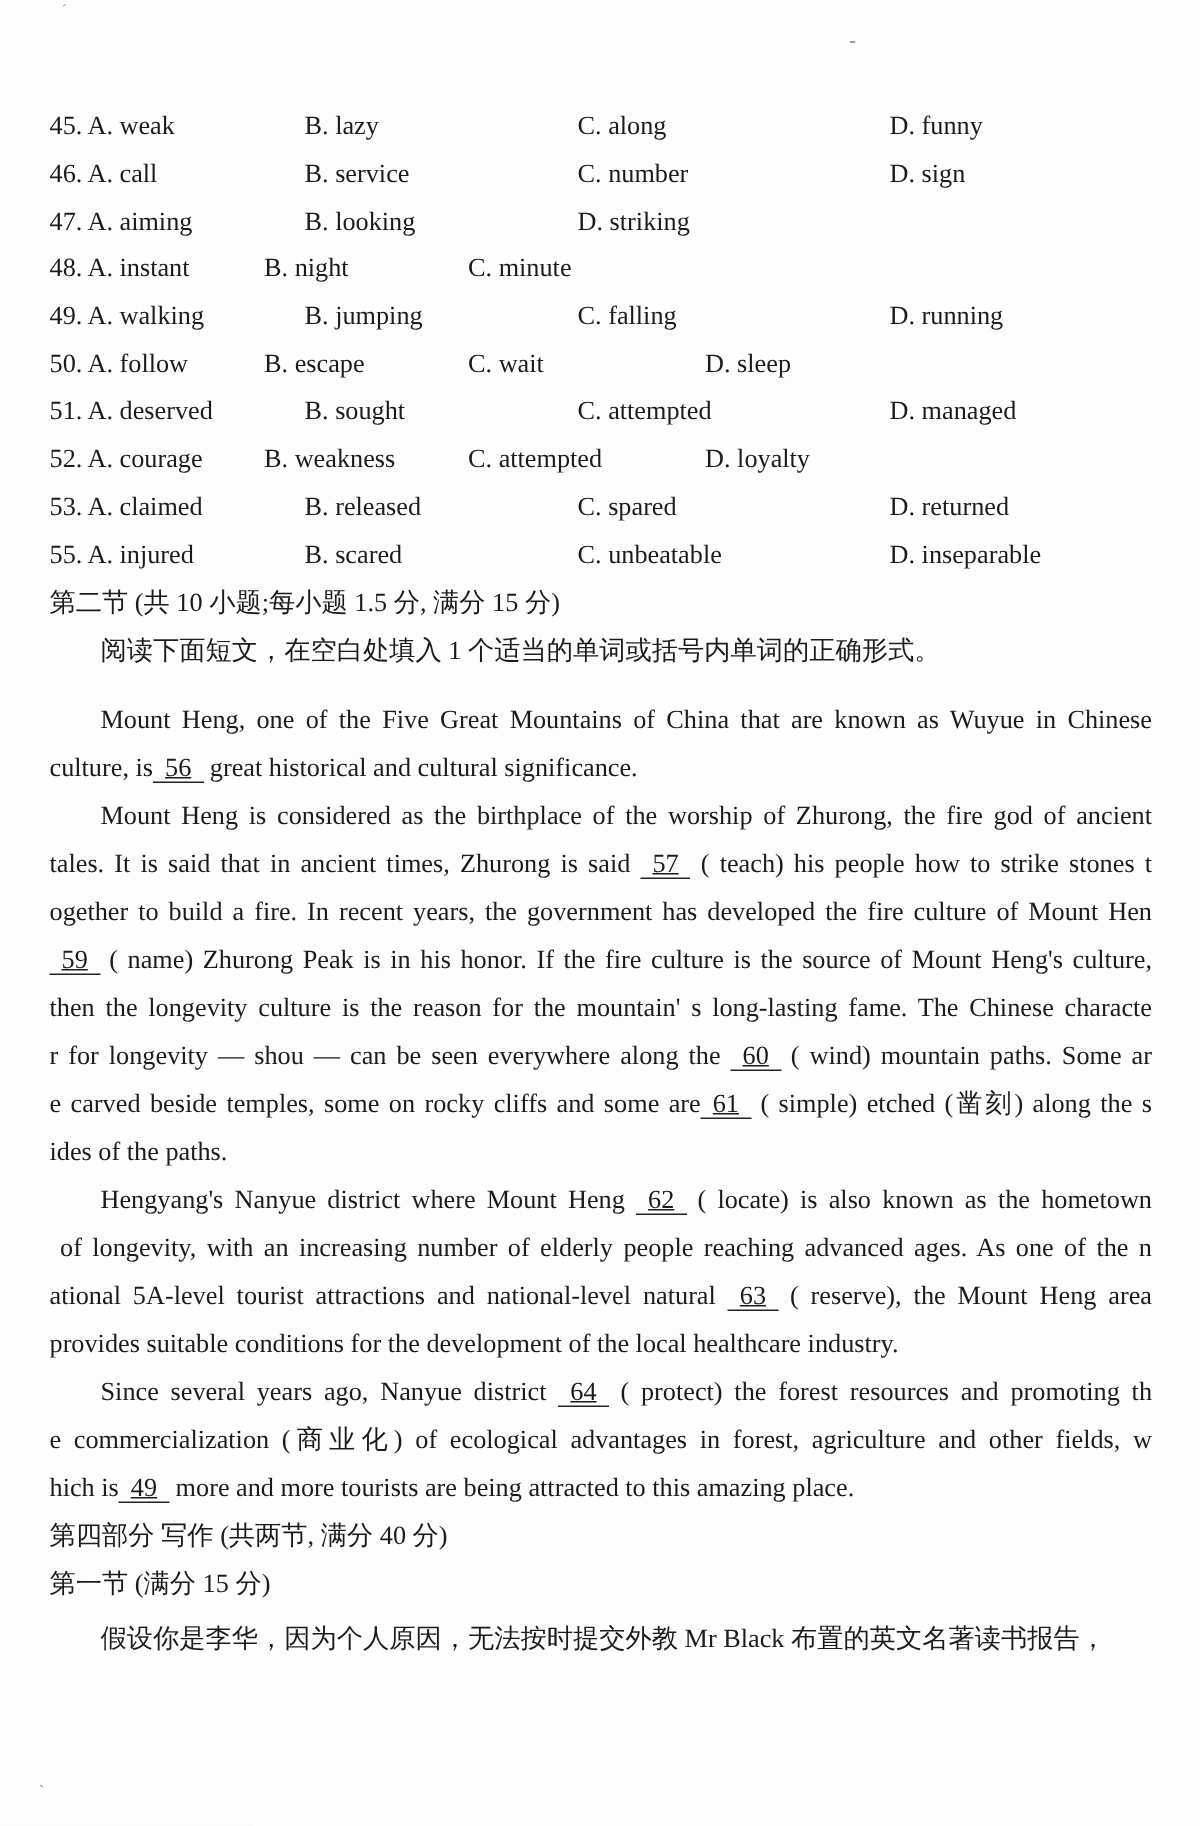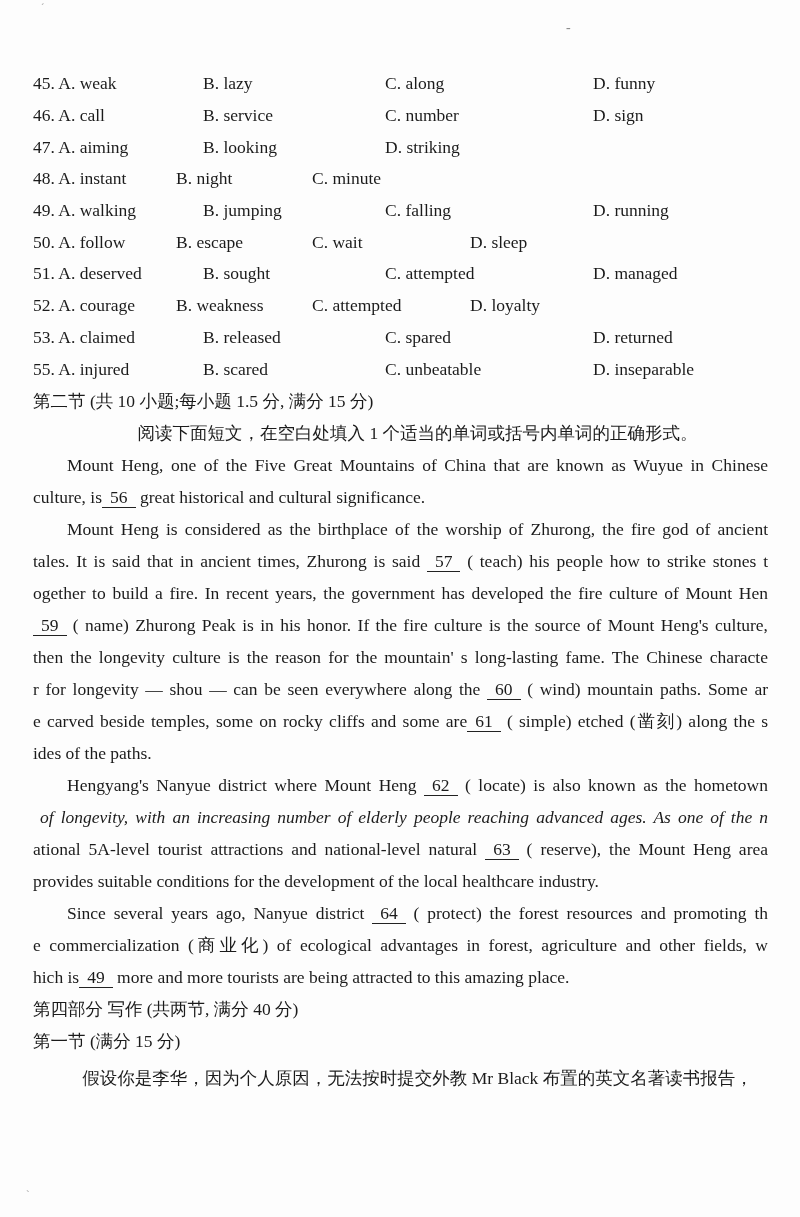--- a/index.html
+++ b/index.html
@@ -18,29 +18,30 @@
 
   
   .opt-row { display:grid; height:31.7px; align-items:center; }
   .opt-row.wide   { grid-template-columns:170px 182px 208px auto; }
   .opt-row.narrow { grid-template-columns:143px 136px 158px auto; }
   .opt-cell { white-space:nowrap; }
 
   
   .line { line-height:32px; min-height:32px; }
   .fill { text-align:justify; text-align-last:justify; }
-  .indent { text-indent:34px;text-align:center; }
-  .sp { padding-left:7px;font-style:italic; }
-  .passage { }
+  .indent { text-indent:34px; }
+  .sp { padding-left:7px; }
+  .passage { margin-top:14px; }
   .prompt-gap { margin-top:5px; }
 
   .blank {
     border-bottom:1.3px solid #222;
     padding:0 8px;
     white-space:nowrap;
+    text-decoration:underline;
   }
 
   
   .artifact { position:absolute; color:#8a8a8a; font-size:14px; }
   .artifact.tl { left:41px; top:2px; font-size:10px; color:#9a9a9a; }
   .artifact.tr { left:566px; top:20px; letter-spacing:1px; }
   .artifact.bl { left:26px; top:1180px; font-size:11px; color:#9a9a9a; }
 </style>
 </head>
 <body>

